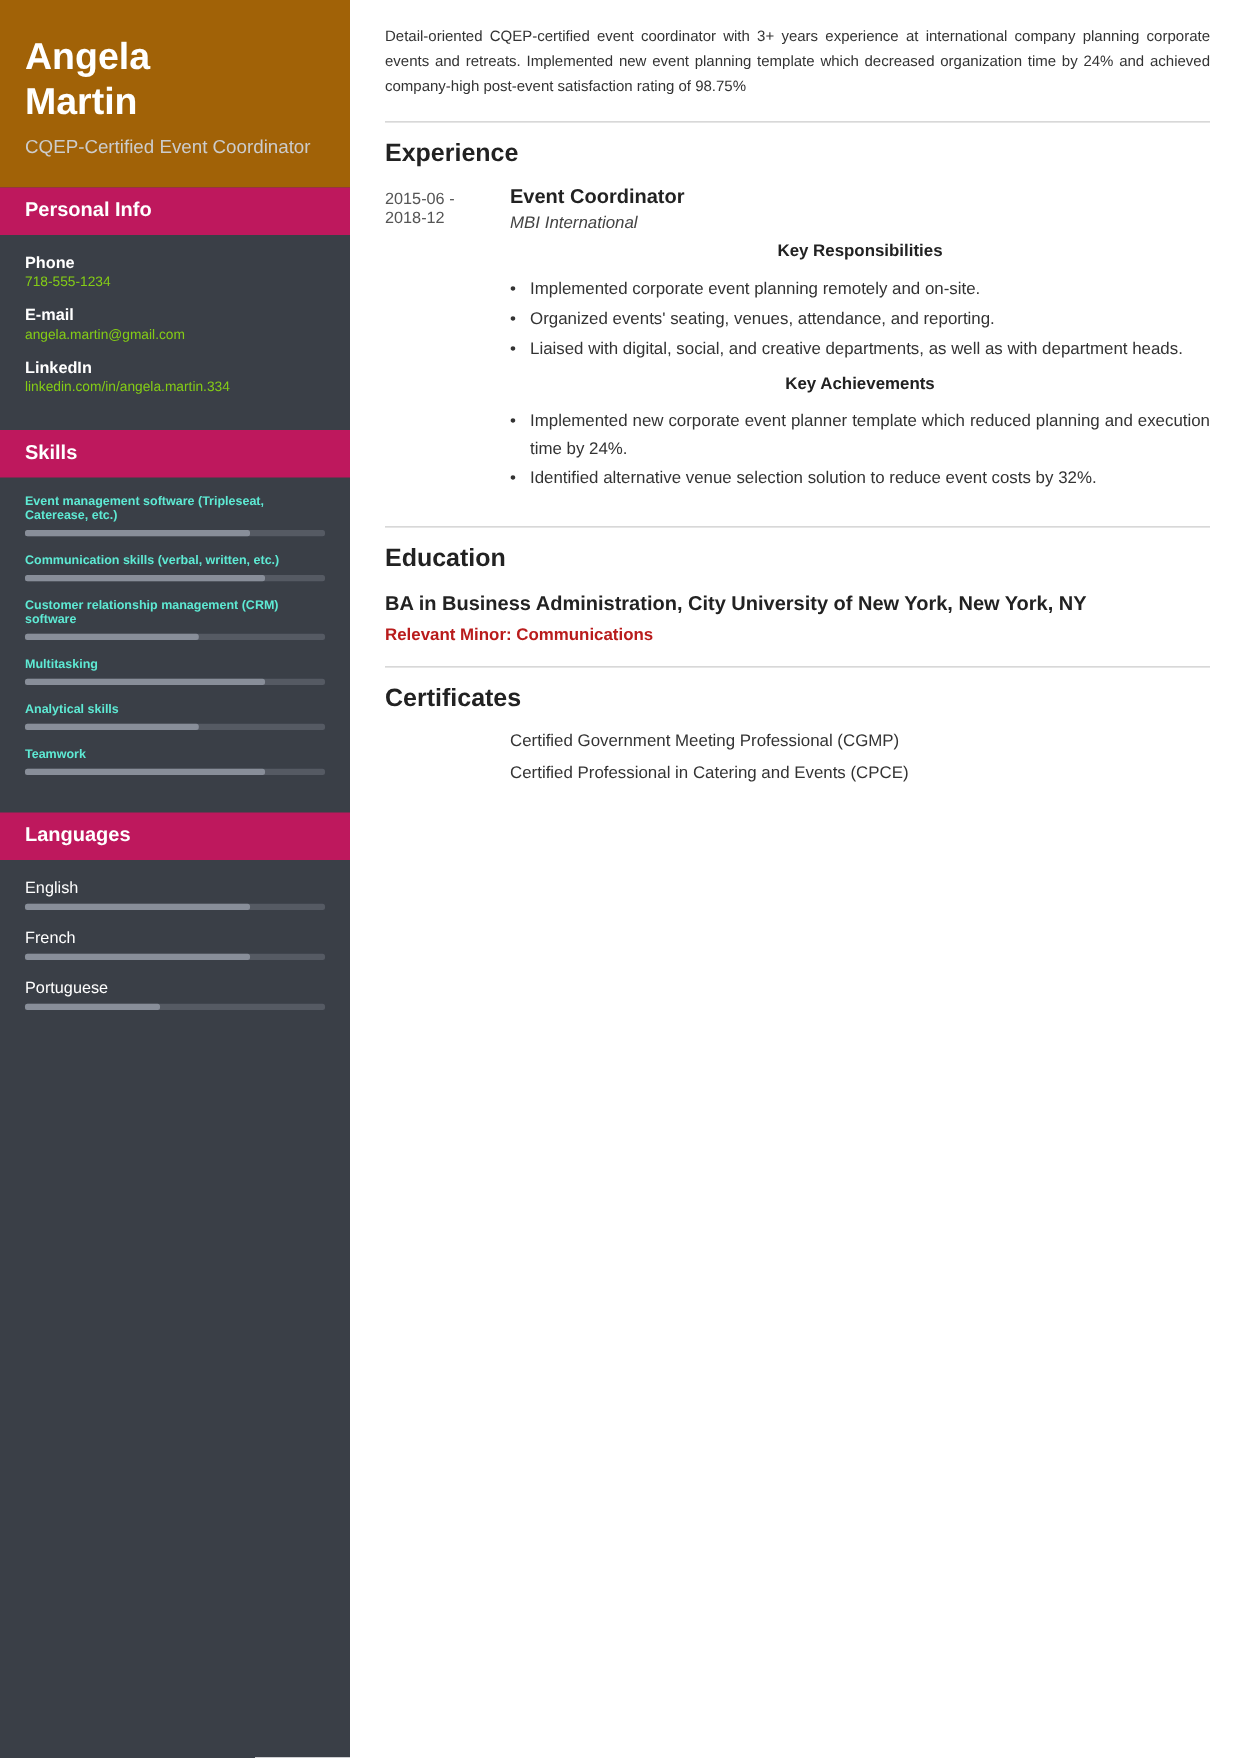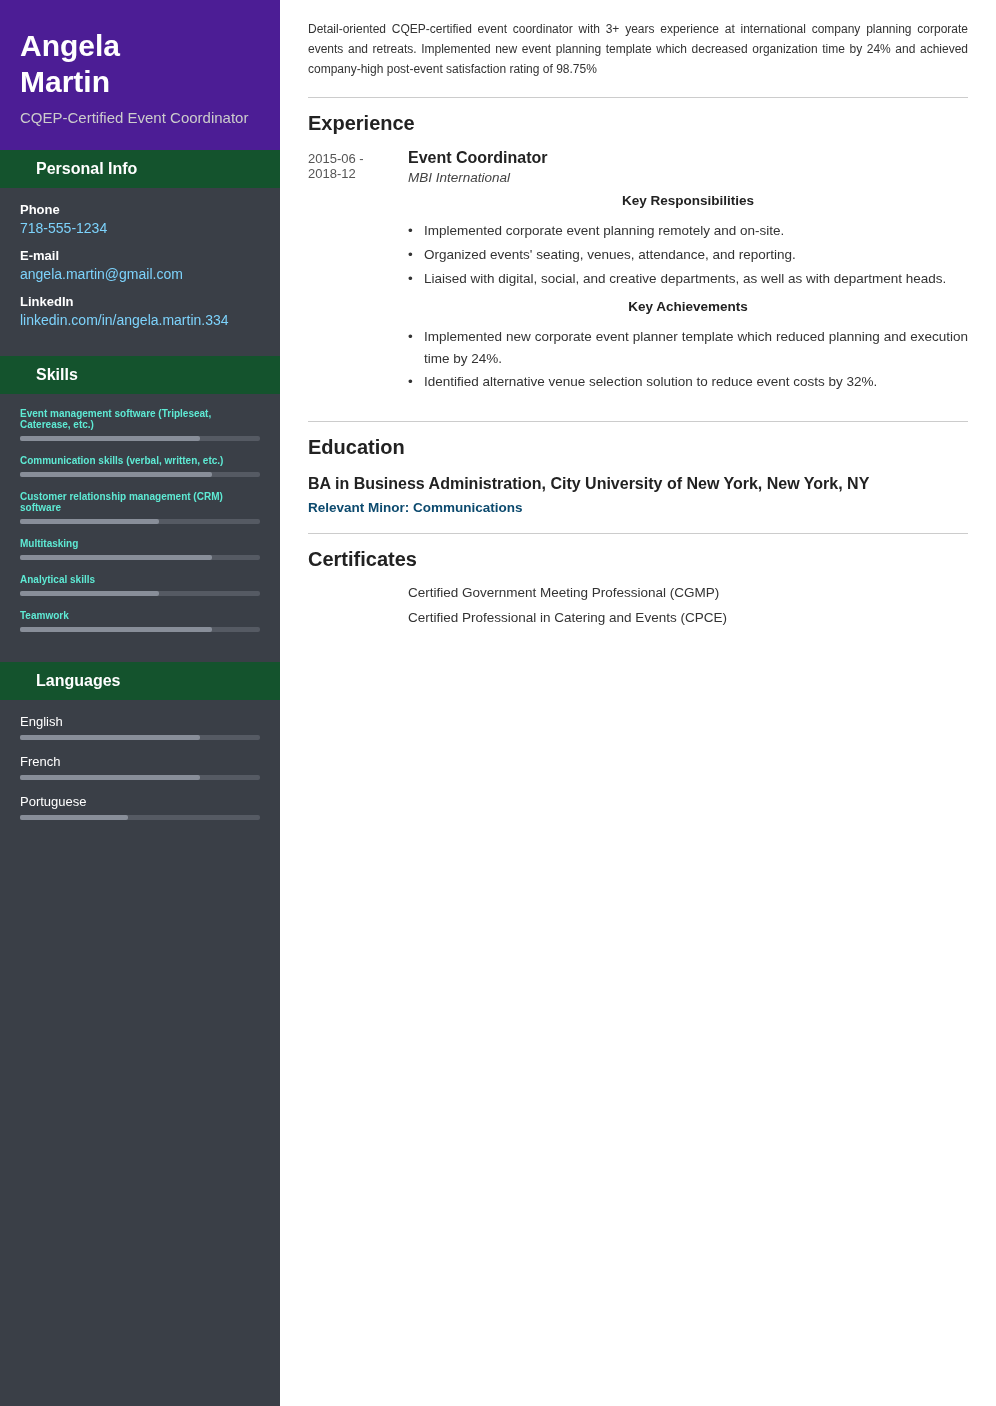--- a/index.html
+++ b/index.html
@@ -17,21 +17,21 @@
       width: 280px;
       min-width: 280px;
       background: #3a3f47;
       color: #ffffff;
       padding: 0;
       display: flex;
       flex-direction: column;
     }
 
     .sidebar-header {
-      background: #4c1d95;
+      background: #a16207;
       padding: 28px 20px 22px 20px;
     }
 
     .sidebar-name {
       font-size: 30px;
       font-weight: 900;
       line-height: 1.2;
       margin-bottom: 8px;
     }
 
@@ -40,38 +40,38 @@
       font-weight: normal;
       color: #cccccc;
       line-height: 1.3;
     }
 
     .sidebar-section {
       padding: 0 20px 16px 20px;
     }
 
     .sidebar-section-header {
-      background: #14532d;
+      background: #be185d;
       font-size: 16px;
       font-weight: bold;
       color: #ffffff;
-      padding: 10px 36px;
+      padding: 10px 20px;
       margin-bottom: 14px;
     }
 
     .info-label {
       font-weight: bold;
       font-size: 13px;
       color: #ffffff;
       margin-bottom: 3px;
     }
 
     .info-value {
-      font-size: 14px;
-      color: #7dd3fc;
+      font-size: 11px;
+      color: #84cc16;
       margin-bottom: 12px;
     }
 
     .skill-name {
       font-size: 10px;
       color: #5eead4;
       margin-bottom: 6px;
       font-weight: bold;
     }
 
@@ -221,21 +221,21 @@
     .edu-degree {
       font-size: 16px;
       font-weight: bold;
       color: #222;
       margin-bottom: 5px;
       line-height: 1.35;
     }
 
     .edu-minor {
       font-size: 13.5px;
-      color: #0c4a6e;
+      color: #b91c1c;
     }
 
     .edu-minor span {
       font-weight: bold;
     }
 
     
     .cert-block {
       display: flex;
       margin-bottom: 0;

